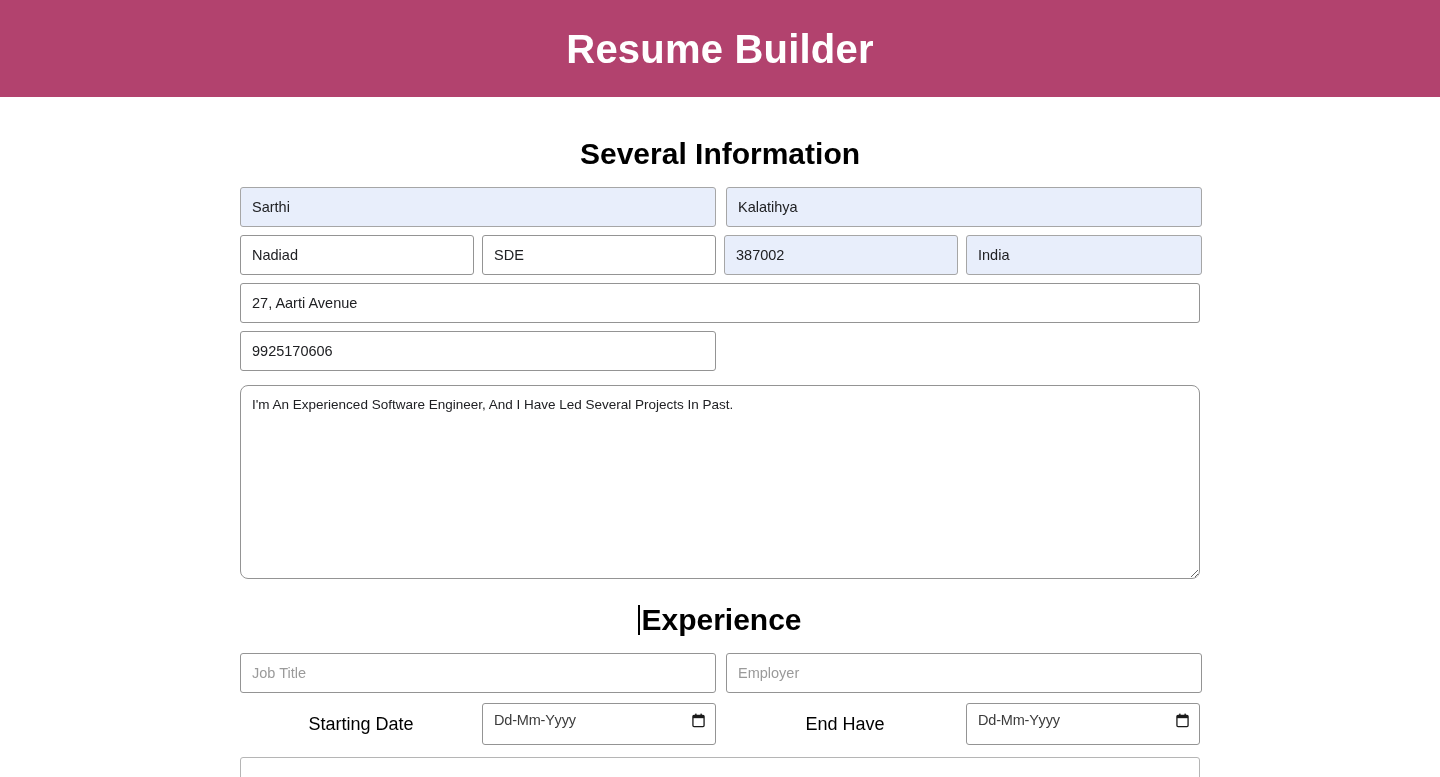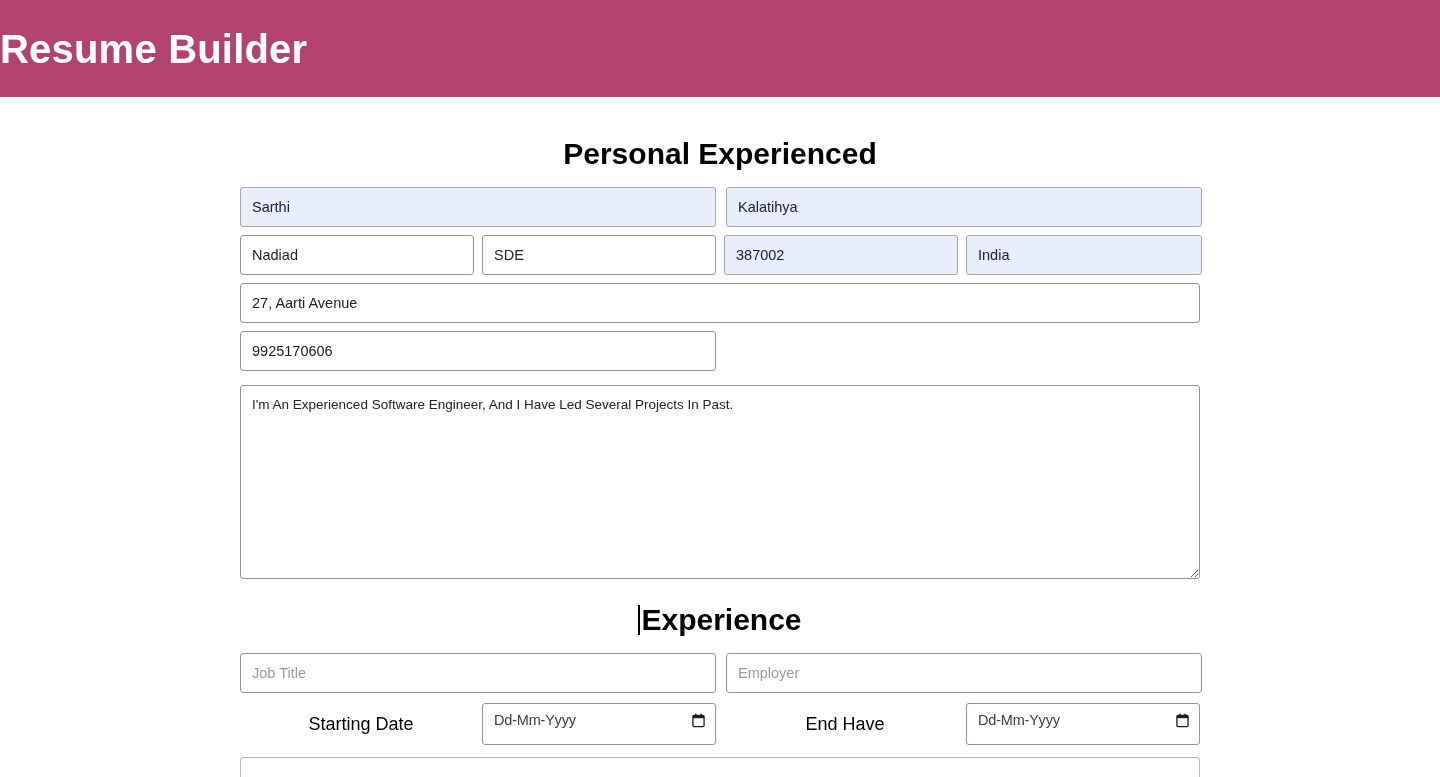--- a/index.html
+++ b/index.html
@@ -11,20 +11,21 @@
     font-family: "Liberation Sans", sans-serif;
   }
 
   
   .app-header {
     width: 100%;
     height: 97px;
     background: #b2426e;
     display: flex;
     align-items: center;
+    justify-content: center;
   }
   .app-header h1 {
     margin: 0;
     color: #ffffff;
     font-size: 40px;
     font-weight: bold;
     letter-spacing: 0.2px;
     line-height: 1;
     font-family: "Liberation Sans", sans-serif;
   }
@@ -96,21 +97,21 @@
   
   .w-476 { flex: 0 0 476px; }
   .w-234 { flex: 0 0 234px; }
   .w-236 { flex: 0 0 236px; }
 
   
   .summary-area {
     width: 100%;
     height: 194px;
     border: 1px solid #949494;
-    border-radius: 3px;
+    border-radius: 8px;
     background: #fff;
     padding: 10px 11px;
     font-size: 13.5px;
     color: #202124;
     font-family: "Liberation Sans", sans-serif;
     resize: both;
     outline: none;
     display: block;
     margin-top: 14px;
     line-height: 1.35;
@@ -164,21 +165,21 @@
 </head>
 <body>
 
 <div class="app-header">
   <h1>Resume Builder</h1>
 </div>
 
 <div class="page">
   <div class="form-wrap">
 
-    <h2 class="section-title">Personal Experienced</h2>
+    <h2 class="section-title">Several Information</h2>
 
     <div class="row pair">
       <input class="fld auto w-476" type="text" value="Sarthi" style="">
       <input class="fld auto w-476" type="text" value="Kalatihya" style="">
     </div>
 
     <div class="row quad">
       <input class="fld w-234" type="text" value="Nadiad" style="">
       <input class="fld w-234" type="text" value="SDE" style="">
       <input class="fld auto w-234" type="text" value="387002" style="">

